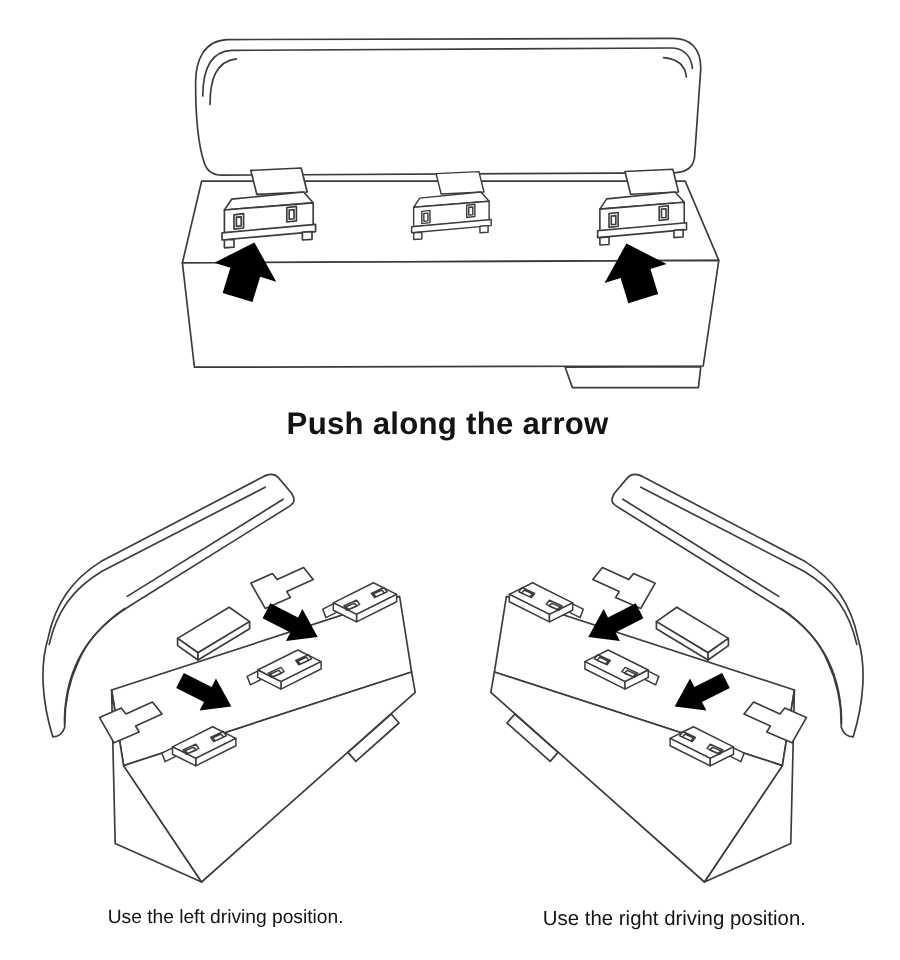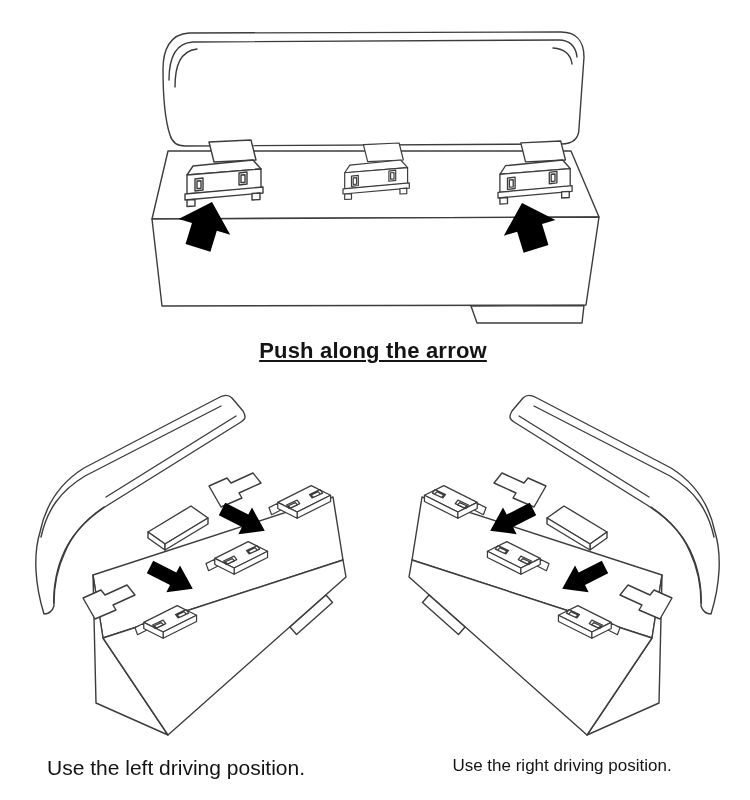--- a/index.html
+++ b/index.html
@@ -19,22 +19,22 @@
   .diagram-svg{position:absolute;left:0;top:0;}
   .ln{fill:#ffffff;stroke:var(--line);stroke-width:1.4;stroke-linejoin:round;stroke-linecap:round;}
   .open{fill:none;stroke:var(--line);stroke-width:1.4;stroke-linejoin:round;stroke-linecap:round;}
   .arrow{fill:var(--arrow-fill);stroke:none;}
   .caption{
     position:absolute;
     transform:translateX(-50%);
     white-space:nowrap;
     color:var(--text);
   }
-  .cap-top{left:373px;top:338px;font-size:22px;font-weight:600;letter-spacing:0.2px;text-decoration:underline;}
-  .cap-bl{left:176px;top:756px;font-size:21px;font-weight:400;}
+  .cap-top{left:373px;top:338px;font-size:26px;font-weight:600;letter-spacing:0.2px;}
+  .cap-bl{left:188px;top:756px;font-size:16px;font-weight:400;}
   .cap-br{left:562px;top:756px;font-size:17px;font-weight:400;}
 </style>
 </head>
 <body>
 
 <div class="stage">
 
   <svg class="diagram-svg" width="750" height="800" viewBox="0 0 750 800" aria-hidden="true">
 
     <defs>

